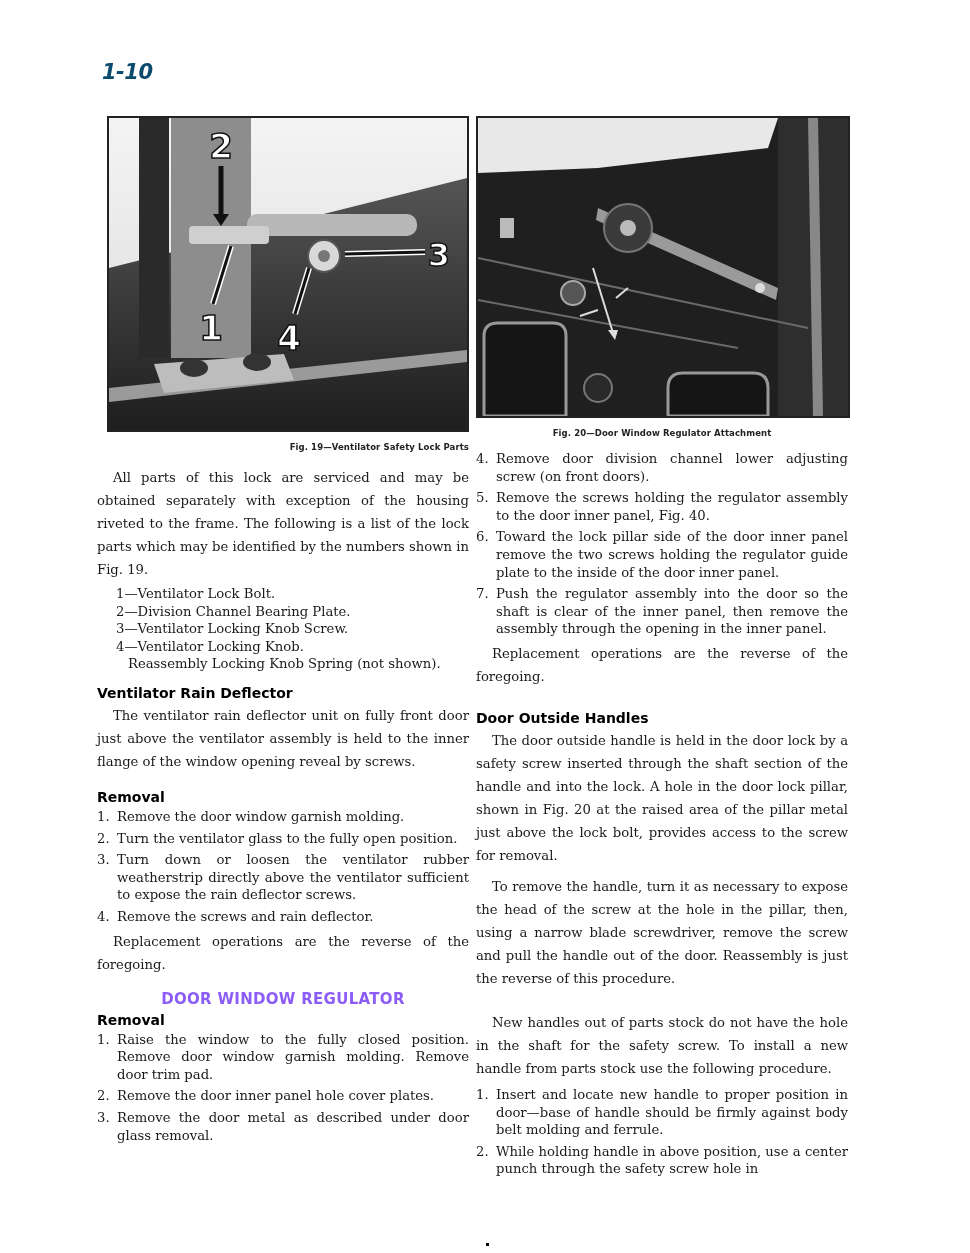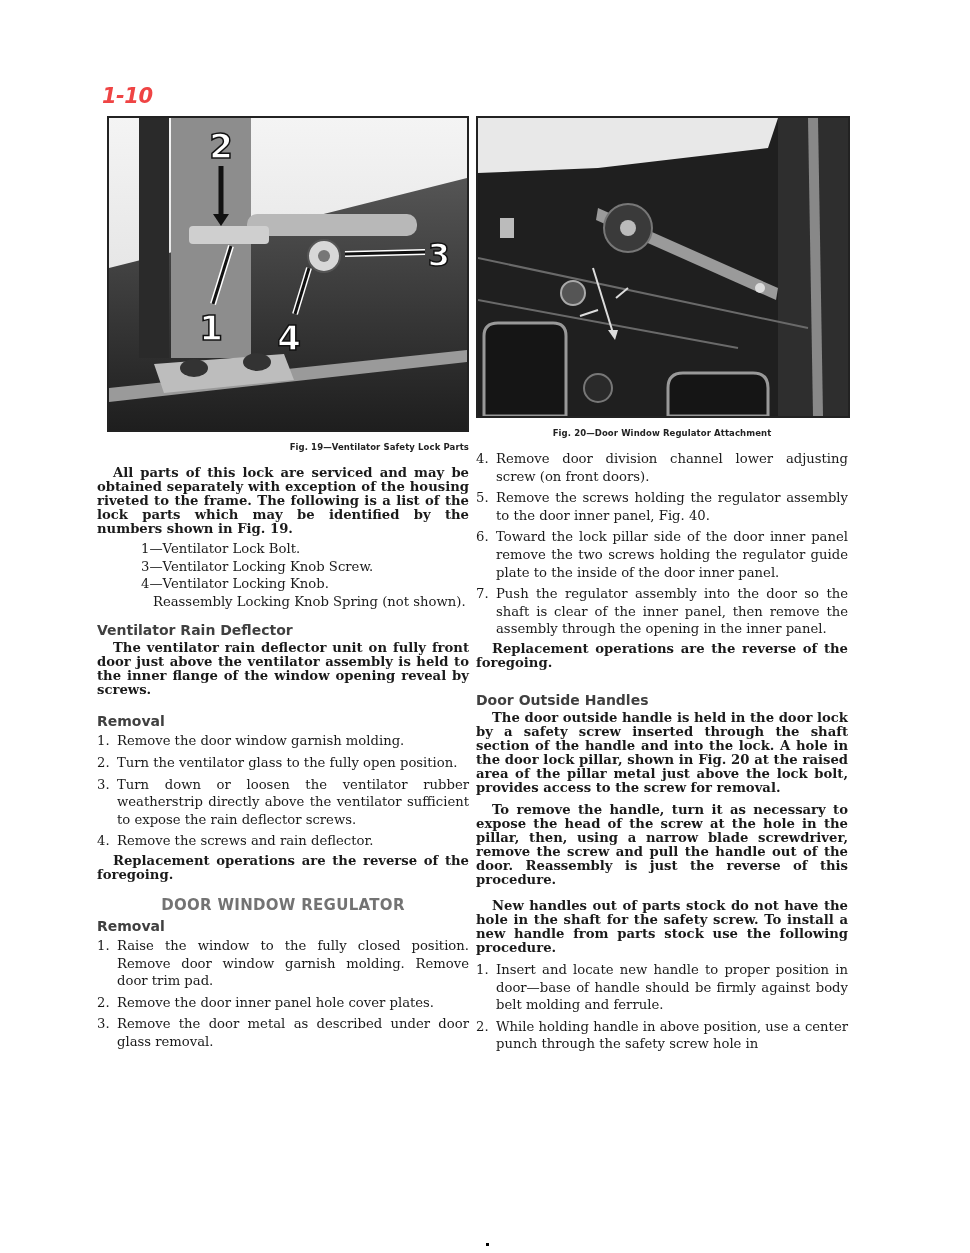--- a/index.html
+++ b/index.html
@@ -1,38 +1,38 @@
 <!DOCTYPE html>
 <html><head>
 <meta charset="utf-8">
 <style>
   html, body { margin: 0; padding: 0; background: #ffffff; }
   body { width: 970px; height: 1253px; position: relative; overflow: hidden;
          font-family: "DejaVu Serif", "Liberation Serif", serif; color: #1a1a1a; }
-  .page-number { position: absolute; left: 102px; top: 84px; font-family: "DejaVu Sans", sans-serif;
-                 font-weight: bold; font-style: italic; font-size: 21px; color: #ef4444; letter-spacing: -0.5px; }
+  .page-number { position: absolute; left: 102px; top: 60px; font-family: "DejaVu Sans", sans-serif;
+                 font-weight: bold; font-style: italic; font-size: 21px; color: #0c4a6e; letter-spacing: -0.5px; }
   .col { position: absolute; }
   .col-left { left: 97px; top: 116px; width: 372px; }
   .col-right { left: 476px; top: 116px; width: 372px; }
   .figure { border: 2px solid #222; box-sizing: border-box; position: relative; overflow: hidden;
             background: #2a2a2a; }
   .fig19 { width: 362px; height: 316px; margin-left: 10px; }
   .fig20 { width: 374px; height: 302px; }
   .fig-caption { font-family: "DejaVu Sans", sans-serif; font-weight: bold; font-size: 8.5px;
                  text-align: center; margin-top: 10px; color: #222; letter-spacing: 0.1px; }
   .fig19-caption { margin-left: 10px; width: 362px; text-align: right; }
-  p, .item { font-size: 13.2px; line-height: 14px; margin: 0; text-align: justify; font-weight: bold; }
+  p, .item { font-size: 13.2px; line-height: 23px; margin: 0; text-align: justify; }
   p.indent { text-indent: 16px; }
-  .h-side { font-family: "DejaVu Sans", sans-serif; font-weight: bold; font-size: 14px; margin: 12px 0 3px 0; color: #404040; }
-  .h-center { font-family: "DejaVu Sans", sans-serif; font-weight: bold; font-size: 15px; text-align: center; margin: 14px 0 4px 0; letter-spacing: 0.3px; color: #737373; }
+  .h-side { font-family: "DejaVu Sans", sans-serif; font-weight: bold; font-size: 14px; margin: 12px 0 3px 0; color: #000000; }
+  .h-center { font-family: "DejaVu Sans", sans-serif; font-weight: bold; font-size: 15px; text-align: center; margin: 14px 0 4px 0; letter-spacing: 0.3px; color: #8b5cf6; }
   .numlist { margin: 2px 0 0 0; padding: 0; list-style: none; }
   .numlist li { display: flex; margin-bottom: 4px; font-size: 13.2px; line-height: 17.6px; text-align: justify; }
   .numlist .n { width: 20px; flex: 0 0 20px; }
   .numlist .t { flex: 1; }
-  .parts { margin: 4px 0 0 44px; padding: 0; list-style: none; }
+  .parts { margin: 4px 0 0 19px; padding: 0; list-style: none; }
   .parts li { font-size: 13.2px; line-height: 17.6px; }
   .parts li.sub { padding-left: 12px; }
   .dot { position: absolute; left: 486px; top: 1243px; width: 3px; height: 3px; background: #000; }
   svg { display: block; }
 </style>
 </head>
 <body>
 
 <div class="page-number">1-10</div>
 
@@ -73,20 +73,21 @@
       <text x="330" y="148" text-anchor="middle" font-family="DejaVu Sans, sans-serif" font-weight="bold" font-size="32" fill="#fff" stroke="#111" stroke-width="1.5">3</text>
       <text x="102" y="222" text-anchor="middle" font-family="DejaVu Sans, sans-serif" font-weight="bold" font-size="34" fill="#fff" stroke="#111" stroke-width="1.5">1</text>
       <text x="180" y="232" text-anchor="middle" font-family="DejaVu Sans, sans-serif" font-weight="bold" font-size="34" fill="#fff" stroke="#111" stroke-width="1.5">4</text>
     </svg>
   </div>
   <div class="fig-caption fig19-caption">Fig. 19—Ventilator Safety Lock Parts</div>
 
   <p class="indent" style="margin-top:14px">All parts of this lock are serviced and may be obtained separately with exception of the housing riveted to the frame. The following is a list of the lock parts which may be identified by the numbers shown in Fig. 19.</p>
   <ul class="parts">
     <li>1—Ventilator Lock Bolt.</li>
+    <li>2—Division Channel Bearing Plate.</li>
     <li>3—Ventilator Locking Knob Screw.</li>
     <li>4—Ventilator Locking Knob.</li>
     <li class="sub">Reassembly Locking Knob Spring (not shown).</li>
   </ul>
 
   <div class="h-side">Ventilator Rain Deflector</div>
   <p class="indent">The ventilator rain deflector unit on fully front door just above the ventilator assembly is held to the inner flange of the window opening reveal by screws.</p>
 
   <div class="h-side" style="margin-top:16px">Removal</div>
   <ul class="numlist">
@@ -169,21 +170,21 @@
     <li>
         <span class="n">7.</span>
         <span class="t">Push the regulator assembly into the door so the shaft is clear of the inner panel, then remove the assembly through the opening in the inner panel.</span>
       </li>
   </ul>
   <p class="indent">Replacement operations are the reverse of the foregoing.</p>
 
   <div class="h-side" style="margin-top:22px">Door Outside Handles</div>
   <p class="indent">The door outside handle is held in the door lock by a safety screw inserted through the shaft section of the handle and into the lock. A hole in the door lock pillar, shown in Fig. 20 at the raised area of the pillar metal just above the lock bolt, provides access to the screw for removal.</p>
   <p class="indent" style="margin-top:8px">To remove the handle, turn it as necessary to expose the head of the screw at the hole in the pillar, then, using a narrow blade screwdriver, remove the screw and pull the handle out of the door. Reassembly is just the reverse of this procedure.</p>
-  <p class="indent" style="margin-top:12px">New handles out of parts stock do not have the hole in the shaft for the safety screw. To install a new handle from parts stock use the following procedure.</p>
+  <p class="indent" style="margin-top:21px">New handles out of parts stock do not have the hole in the shaft for the safety screw. To install a new handle from parts stock use the following procedure.</p>
   <ul class="numlist" style="margin-top:6px">
     <li>
         <span class="n">1.</span>
         <span class="t">Insert and locate new handle to proper position in door—base of handle should be firmly against body belt molding and ferrule.</span>
       </li>
     <li>
         <span class="n">2.</span>
         <span class="t">While holding handle in above position, use a center punch through the safety screw hole in</span>
       </li>
   </ul>

